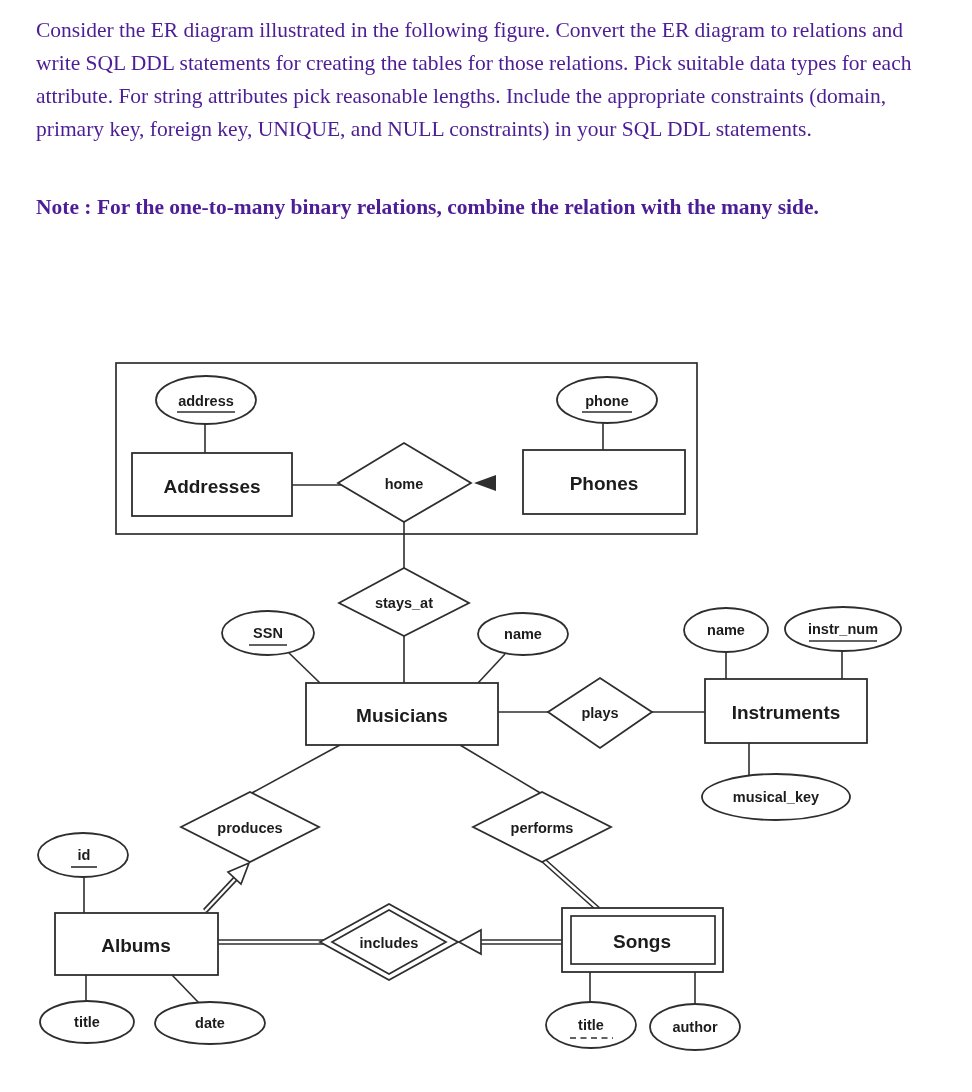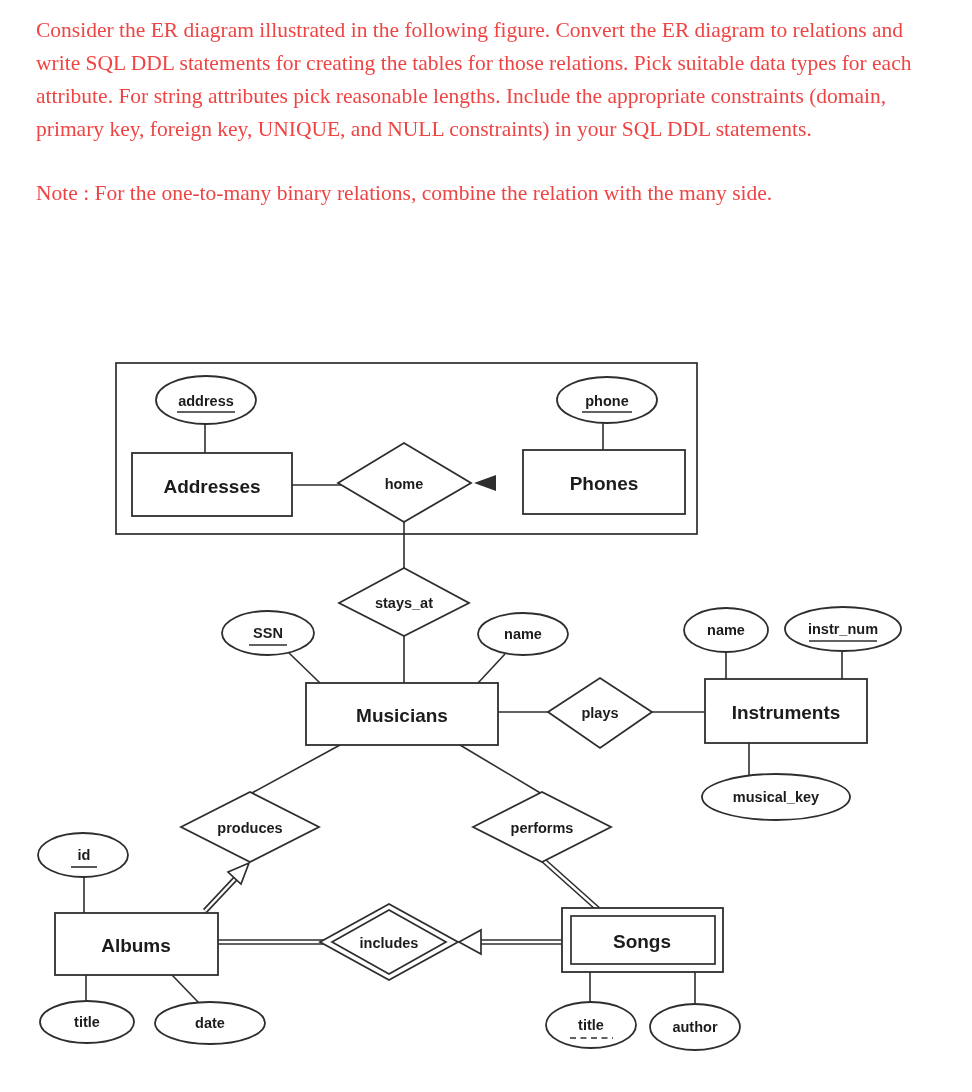--- a/index.html
+++ b/index.html
@@ -3,28 +3,28 @@
 <meta charset="utf-8">
 <style>
   html,body{margin:0;padding:0;}
   body{
     width:972px;height:1092px;position:relative;overflow:hidden;
     background:#ffffff;
   }
   .question-block{
     position:absolute;left:36px;top:14px;width:906px;
     font-family:"Liberation Serif", serif;
-    color:#ef4444;
+    color:#4c1d95;
   }
   .question-block p{
     margin:0;
     font-size:21.5px;line-height:33px;
   }
   .question-block p.note{
-    margin-top:31px;font-weight:normal;width:880px;
+    margin-top:45px;font-weight:bold;width:880px;
   }
   .diagram-wrap{position:absolute;left:0;top:330px;width:972px;height:762px;}
   
   .shape{fill:#ffffff;stroke:#2e2e2e;stroke-width:1.8;}
   .shape-thin{fill:none;stroke:#2e2e2e;stroke-width:1.7;}
   .cline{stroke:#2e2e2e;stroke-width:1.6;fill:none;}
   .dline-o{stroke:#2e2e2e;stroke-width:5.6;fill:none;}
   .dline-i{stroke:#ffffff;stroke-width:2.4;fill:none;}
   .arrow-solid{fill:#2e2e2e;stroke:none;}
   .arrow-hollow{fill:#ffffff;stroke:#2e2e2e;stroke-width:1.7;}

